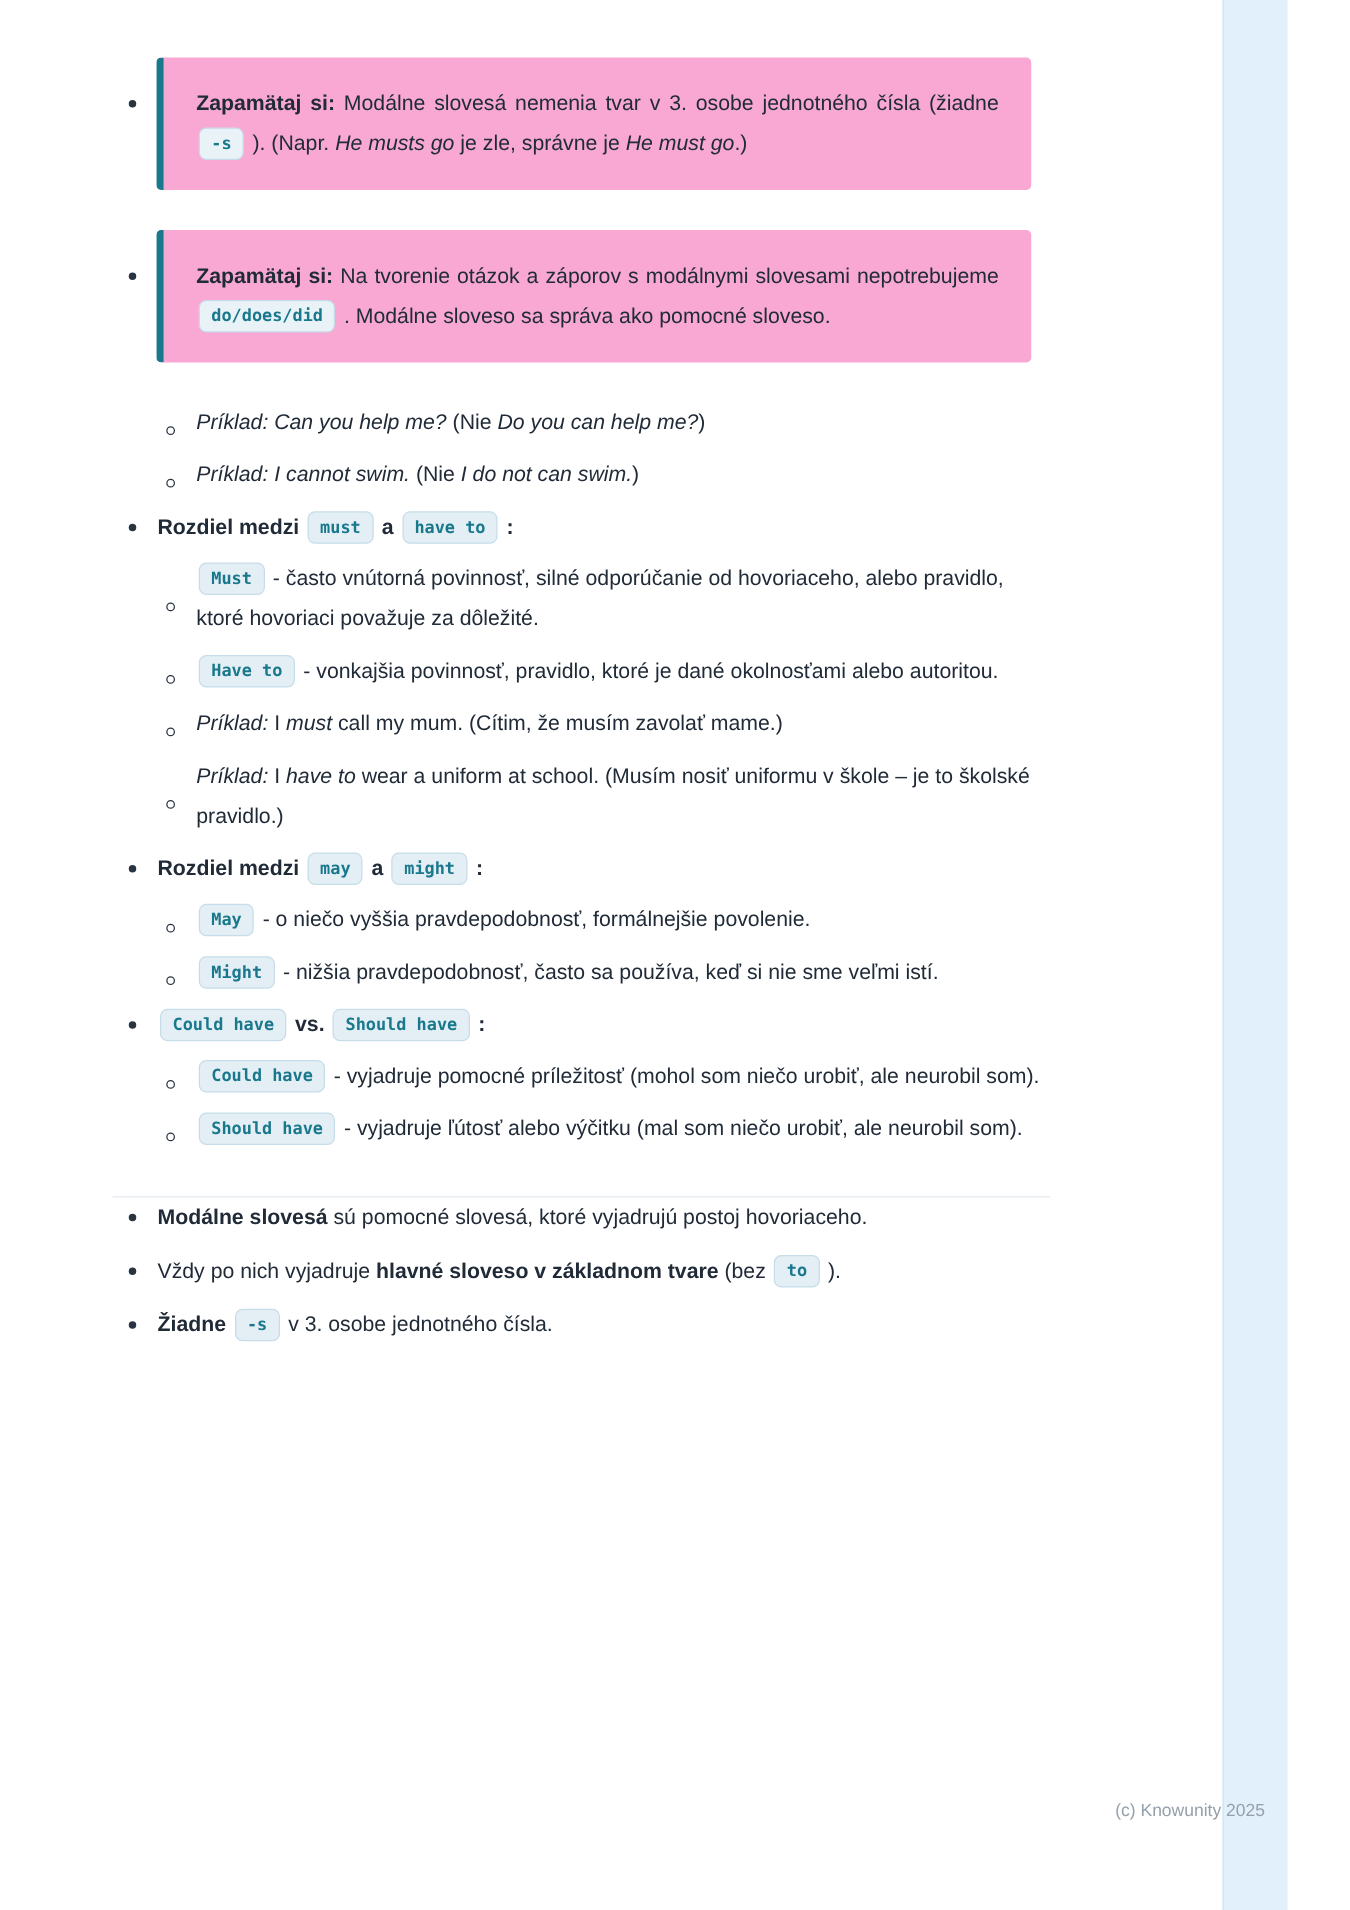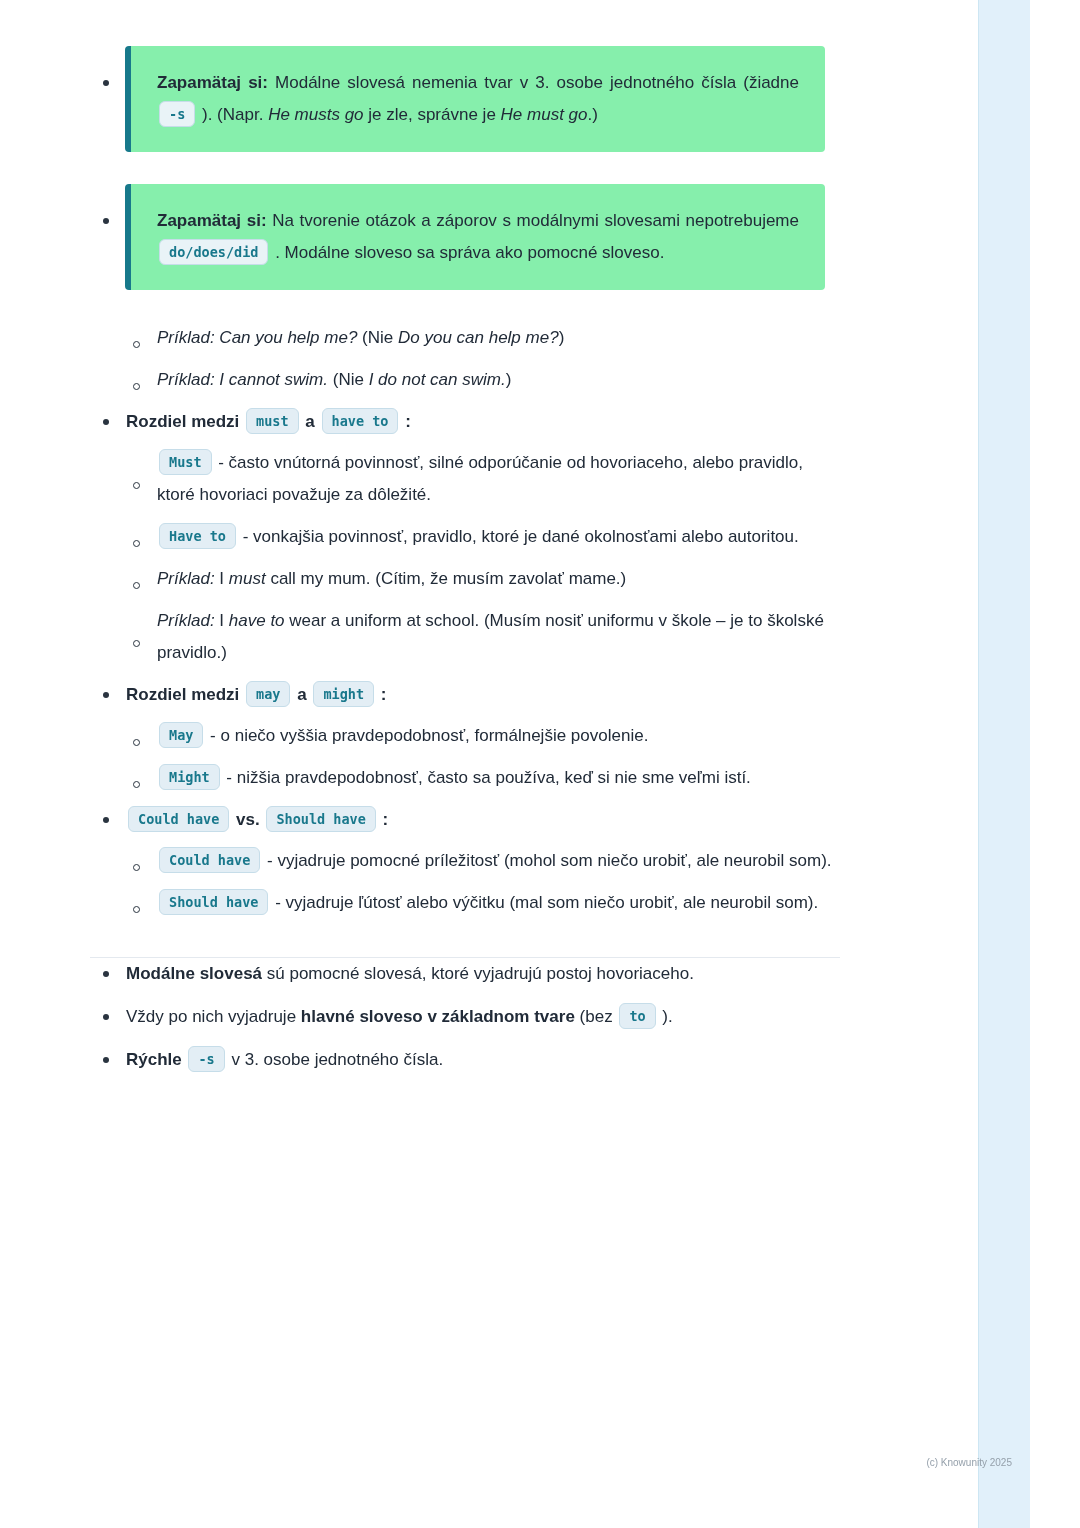--- a/index.html
+++ b/index.html
@@ -32,21 +32,21 @@
   .circ { width:7px; height:7px; border-radius:50%; border:1.6px solid #2a3440; background:transparent; margin-top:12px; }
   .row.callout .marker { margin-top:34px; margin-right:16px; }
 
   .txt { font-size:17px; line-height:32px; flex:1 1 auto; }
   .justify { text-align:justify; }
   strong { font-weight:700; }
   em { font-style:italic; }
 
   .callout-box {
     flex:0 0 auto; width:700px;
-    background:#86efac;
+    background:#f9a8d4;
     border-left:6px solid #17798b;
     border-radius:4px;
     padding:21px 26px;
   }
 
   .chip {
     display:inline-block;
     font-family:"DejaVu Sans Mono","Liberation Mono",monospace;
     font-size:13.5px; font-weight:700; line-height:20px;
     color:#19788c;
@@ -65,22 +65,22 @@
     width:750px; margin:38px 0 0;
   }
 
   h2 {
     font-size:34px; font-weight:700; color:#1c70c5;
     letter-spacing:-0.3px;
     margin:46px 0 42px;
   }
 
   .footer {
-    position:absolute; right:68px; bottom:60px;
-    font-size:10px; color:#95a0ab; z-index:2;
+    position:absolute; right:68px; bottom:72px;
+    font-size:14px; color:#95a0ab; z-index:2;
   }
 </style>
 </head>
 <body>
 
 <div class="side-stripe"></div>
 
 <main class="content" id="content">
     <div class="row callout">
       <span class="marker dot"></span>
@@ -150,17 +150,17 @@
     <div class="row sum">
       <span class="marker dot"></span>
       <p class="txt"><strong>Modálne slovesá</strong><span> sú pomocné slovesá, ktoré vyjadrujú postoj hovoriaceho.</span></p>
     </div>
     <div class="row sum">
       <span class="marker dot"></span>
       <p class="txt"><span>Vždy po nich vyjadruje </span><strong>hlavné sloveso v základnom tvare</strong><span> (bez </span><code class="chip">to</code><span> ).</span></p>
     </div>
     <div class="row sum">
       <span class="marker dot"></span>
-      <p class="txt"><strong>Rýchle </strong><code class="chip">-s</code><span> v 3. osobe jednotného čísla.</span></p>
+      <p class="txt"><strong>Žiadne </strong><code class="chip">-s</code><span> v 3. osobe jednotného čísla.</span></p>
     </div>
   </main>
 
 <div class="footer">(c) Knowunity 2025</div>
 
 </body></html>

